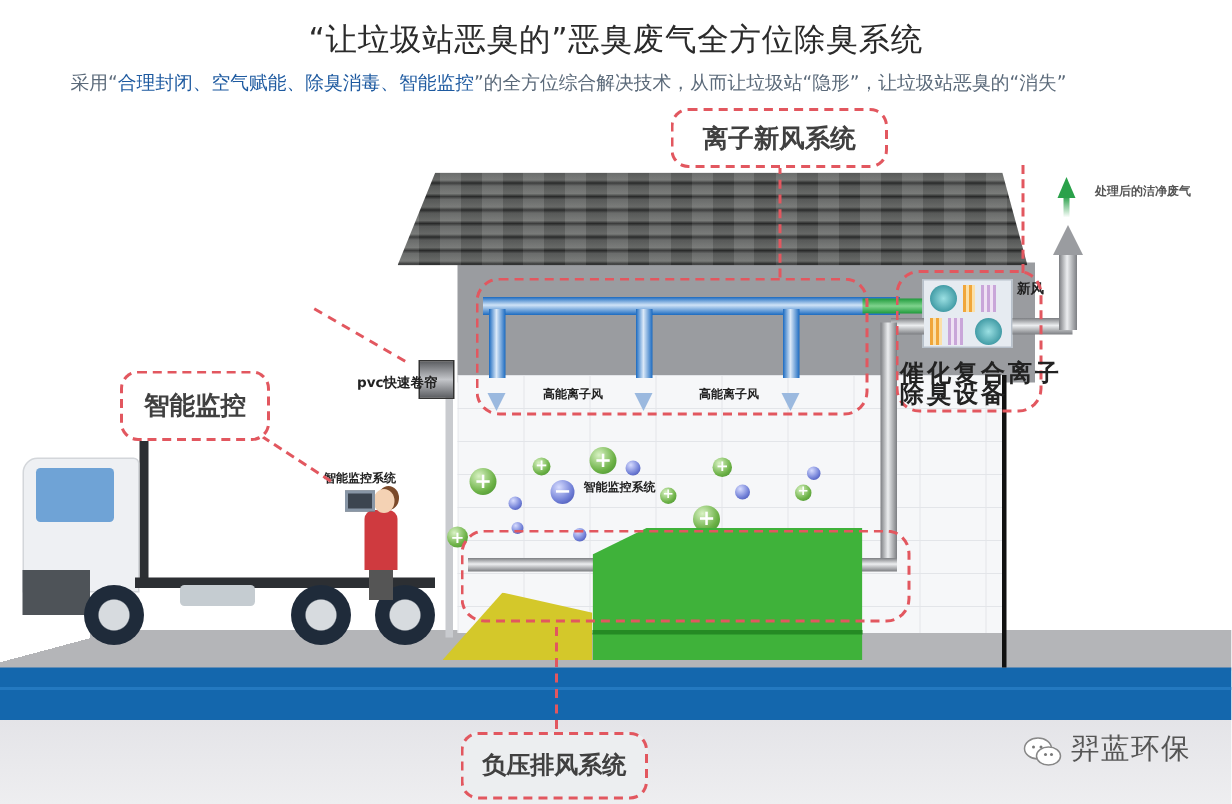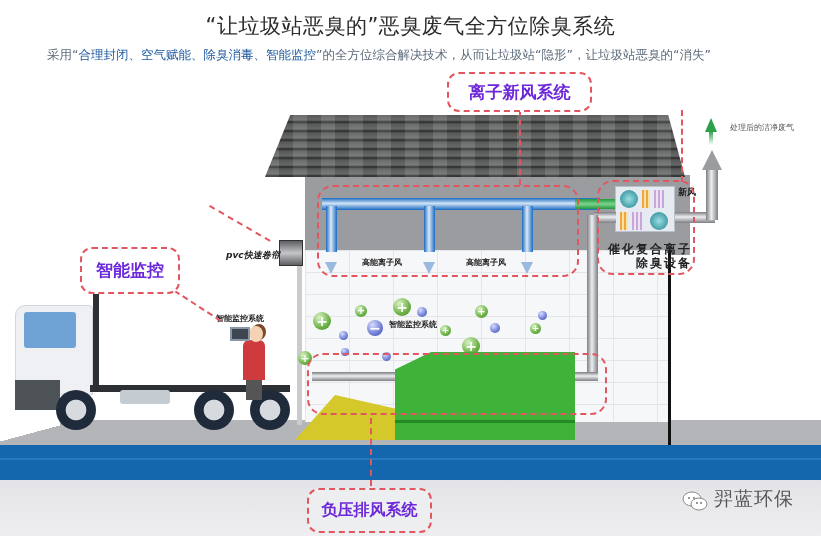--- a/index.html
+++ b/index.html
@@ -35,21 +35,21 @@
           background: repeating-linear-gradient(180deg, #5e605f 0px, #6f716f 5px, #2c2d2d 7px, #5e605f 9px);
           clip-path: polygon(6% 0, 96% 0, 100% 100%, 0 100%); }
   .roof-waves { position: absolute; left: 265px; top: 115px; width: 420px; height: 62px;
           background: repeating-linear-gradient(90deg, rgba(255,255,255,0.08) 0 14px, rgba(0,0,0,0.08) 14px 28px);
           clip-path: polygon(6% 0, 96% 0, 100% 100%, 0 100%); }
   .pole { position: absolute; left: 668px; top: 250px; width: 3px; height: 195px; background: #111; }
   .door-rail { position: absolute; left: 297px; top: 255px; width: 5px; height: 170px; background: #c9cbcf; }
 
   
   .callout { position: absolute; border: 2px dashed #e2575f; border-radius: 12px; background: #ffffff;
-             color: #6d28d9; font-weight: bold; display: flex; align-items: center; justify-content: center; }
+             color: #404040; font-weight: bold; display: flex; align-items: center; justify-content: center; }
   .zone { position: absolute; border: 2px dashed #e2575f; border-radius: 16px; }
   .leader { position: absolute; border-left: 2px dashed #e2575f; }
   .leader-diag { position: absolute; border-top: 2px dashed #e2575f; transform-origin: 0 0; }
 
   
   .pipe-blue { position: absolute; background: linear-gradient(180deg, #1b6ac0, #cfe3f7 45%, #1b6ac0); }
   .pipe-blue-v { position: absolute; background: linear-gradient(90deg, #1b6ac0, #dbe9f8 45%, #1b6ac0); }
   .pipe-green { position: absolute; background: linear-gradient(180deg, #1f9a3b, #7fd38d 50%, #1f9a3b); }
   .pipe-gray { position: absolute; background: linear-gradient(180deg, #7c7e82, #eceef0 45%, #7c7e82); }
   .pipe-gray-v { position: absolute; background: linear-gradient(90deg, #7c7e82, #eceef0 45%, #7c7e82); }
@@ -139,21 +139,21 @@
   </div>
   <div class="small-label" style="left:678px; top:186px; font-size:9px;">新风</div>
 
   <div class="pipe-gray" style="left:594px; top:212px; width:22px; height:11px;"></div>
   <div class="pipe-gray-v" style="left:587px; top:215px; width:11px; height:160px;"></div>
   <div class="pipe-gray" style="left:675px; top:212px; width:40px; height:11px;"></div>
   <div class="pipe-gray-v" style="left:706px; top:168px; width:12px; height:52px;"></div>
   <div style="position:absolute; left:702px; top:150px; width:0; height:0; border-left:10px solid transparent; border-right:10px solid transparent; border-bottom:20px solid #9a9ca0;"></div>
   <div style="position:absolute; left:705px; top:118px; width:0; height:0; border-left:6px solid transparent; border-right:6px solid transparent; border-bottom:14px solid #2aa14a;"></div>
   <div style="position:absolute; left:709px; top:131px; width:4px; height:14px; background:linear-gradient(#2aa14a, rgba(42,161,74,0));"></div>
-  <div class="small-label" style="left:730px; top:122px; font-weight:normal; color:#555;">处理后的洁净废气</div>
+  <div class="small-label" style="left:730px; top:122px; font-weight:bold; color:#555;">处理后的洁净废气</div>
   <div class="pipe-gray" style="left:312px; top:372px; width:286px; height:9px;"></div>
 
   <div class="bubble b-plus" style="left:313px; top:312px; width:18px; height:18px; font-size:14px;">+</div>
   <div class="bubble b-plus" style="left:355px; top:305px; width:12px; height:12px; font-size:10px;">+</div>
   <div class="bubble b-plus" style="left:393px; top:298px; width:18px; height:18px; font-size:14px;">+</div>
   <div class="bubble b-minus" style="left:367px; top:320px; width:16px; height:16px; font-size:14px;">−</div>
   <div class="bubble b-minus" style="left:417px; top:307px; width:10px; height:10px;"></div>
   <div class="bubble b-minus" style="left:339px; top:331px; width:9px; height:9px;"></div>
   <div class="bubble b-plus" style="left:440px; top:325px; width:11px; height:11px; font-size:9px;">+</div>
   <div class="bubble b-plus" style="left:475px; top:305px; width:13px; height:13px; font-size:10px;">+</div>
@@ -180,33 +180,33 @@
   <div class="wheel" style="left:194px; top:390px;"></div>
   <div class="wheel" style="left:250px; top:390px;"></div>
 
   <div class="person-legs"></div>
   <div class="person-body"></div>
   <div class="person-head"></div>
   <div class="tablet"></div>
   <div class="small-label" style="left:216px; top:313px;">智能监控系统</div>
 
   <div style="position:absolute; left:279px; top:240px; width:24px; height:26px; background:linear-gradient(180deg,#5d5f63,#c4c6ca 50%,#5d5f63); border:1px solid #333;"></div>
-  <div class="small-label" style="left:226px; top:249px; font-size:9px;font-style:italic;">pvc快速卷帘</div>
+  <div class="small-label" style="left:238px; top:249px; font-size:9px;">pvc快速卷帘</div>
 
   <div class="zone" style="left:317px; top:185px; width:262px; height:92px;"></div>
   <div class="zone" style="left:597px; top:180px; width:98px; height:95px;"></div>
   <div class="zone" style="left:307px; top:353px; width:300px; height:62px;"></div>
 
   <div class="leader" style="left:519px; top:110px; height:75px;"></div>
   <div class="leader" style="left:681px; top:110px; height:72px;"></div>
   <div class="leader" style="left:370px; top:418px; height:68px;"></div>
   <div class="leader-diag" style="left:210px; top:205px; width:70px; transform:rotate(30deg);"></div>
   <div class="leader-diag" style="left:175px; top:290px; width:55px; transform:rotate(33deg);"></div>
 
-  <div class="small-label" style="left:600px; top:242px; font-size:12px; line-height:14px; text-align:right; width:92px; letter-spacing:2px;">
+  <div class="small-label" style="left:600px; top:242px; font-size:16px; line-height:14px; text-align:left; width:92px; letter-spacing:2px;">
     <div>催化复合离子</div>
     <div>除臭设备</div>
   </div>
 
   <div class="callout" style="left:447px; top:72px; width:145px; height:40px; font-size:17px;">离子新风系统</div>
   <div class="callout" style="left:80px; top:247px; width:100px; height:47px; font-size:17px;">智能监控</div>
   <div class="callout" style="left:307px; top:488px; width:125px; height:45px; font-size:16px; background:#eceef0;">负压排风系统</div>
 
   <svg class="wechat" viewBox="0 0 26 22">
     <ellipse cx="10" cy="9" rx="9" ry="7" fill="#ffffff" stroke="#888" stroke-width="1"></ellipse>

